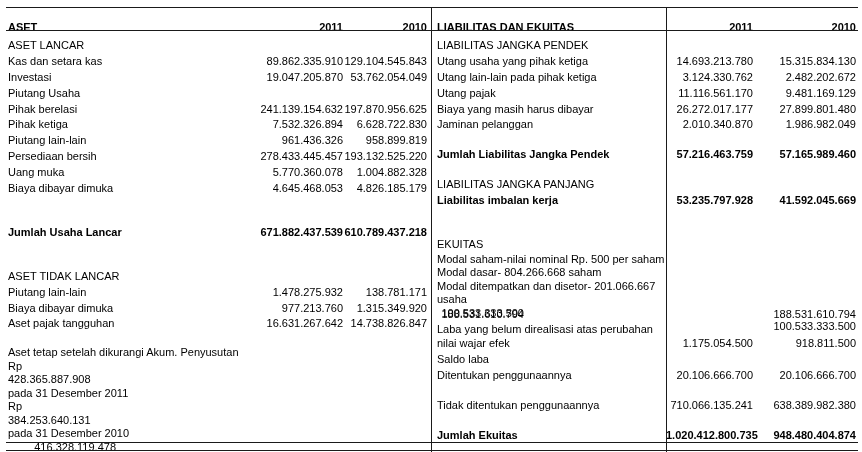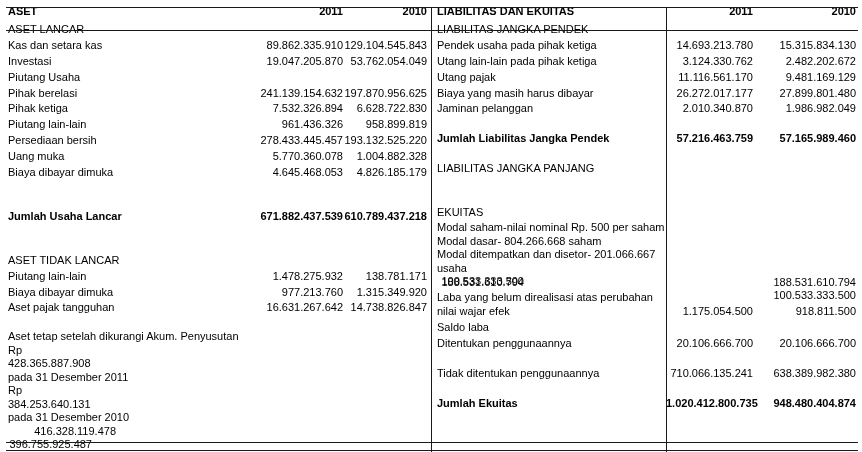--- a/index.html
+++ b/index.html
@@ -7,21 +7,21 @@
     position:relative;width:862px;height:452px;background:#ffffff;color:#000000;
     font-family:"Liberation Sans","DejaVu Sans",sans-serif;font-size:11px;overflow:hidden;
   }
   .rule{position:absolute;left:6px;width:852px;height:0;border-top:1px solid #1a1a1a;z-index:3;}
   .rule-top{top:7px;}
   .rule-header{top:30px;}
   .rule-bottom{top:442px;height:7px;border-top:1px solid #1a1a1a;border-bottom:1px solid #1a1a1a;background:transparent;}
   .vline{position:absolute;top:7px;bottom:0;width:1px;background:#1a1a1a;z-index:3;}
   .vline-center{left:431px;}
   .vline-right{left:666px;}
-  .table{position:absolute;top:0;bottom:0;z-index:1;}
+  .table{position:absolute;top:16px;bottom:0;z-index:1;}
   .t-left{left:8px;width:423px;}
   .t-right{left:437px;width:421px;}
   .hdr{display:flex;height:22px;align-items:center;font-weight:bold;white-space:nowrap;}
   .rows{}
   .row{display:flex;height:15.9px;line-height:15.9px;white-space:nowrap;}
   .row.sm{height:13.5px;line-height:13.5px;flex-direction:column;}
   .row.blank{height:14px;}
   .row.b{font-weight:bold;justify-content:space-between;}
   .c-label{flex:1 1 0;min-width:0;overflow:visible;}
   .c-v1,.c-v2{flex:0 0 auto;}
@@ -193,21 +193,21 @@
       <span class="c-v1">2011</span>
       <span class="c-v2">2010</span>
     </div>
     <div class="rows">
         <div class="row">
           <span class="c-label">LIABILITAS JANGKA PENDEK</span>
           <span class="c-v1"></span>
           <span class="c-v2"></span>
         </div>
         <div class="row">
-          <span class="c-label">Pendek usaha pada pihak ketiga</span>
+          <span class="c-label">Utang usaha yang pihak ketiga</span>
           <span class="c-v1">14.693.213.780</span>
           <span class="c-v2">15.315.834.130</span>
         </div>
         <div class="row">
           <span class="c-label">Utang lain-lain pada pihak ketiga</span>
           <span class="c-v1">3.124.330.762</span>
           <span class="c-v2">2.482.202.672</span>
         </div>
         <div class="row">
           <span class="c-label">Utang pajak</span>
@@ -237,20 +237,25 @@
         <div class="row blank">
           <span class="c-label"></span>
           <span class="c-v1"></span>
           <span class="c-v2"></span>
         </div>
         <div class="row">
           <span class="c-label">LIABILITAS JANGKA PANJANG</span>
           <span class="c-v1"></span>
           <span class="c-v2"></span>
         </div>
+        <div class="row b">
+          <span class="c-label">Liabilitas imbalan kerja</span>
+          <span class="c-v1">53.235.797.928</span>
+          <span class="c-v2">41.592.045.669</span>
+        </div>
         <div class="row blank">
           <span class="c-label"></span>
           <span class="c-v1"></span>
           <span class="c-v2"></span>
         </div>
         <div class="row blank">
           <span class="c-label"></span>
           <span class="c-v1"></span>
           <span class="c-v2"></span>
         </div>

